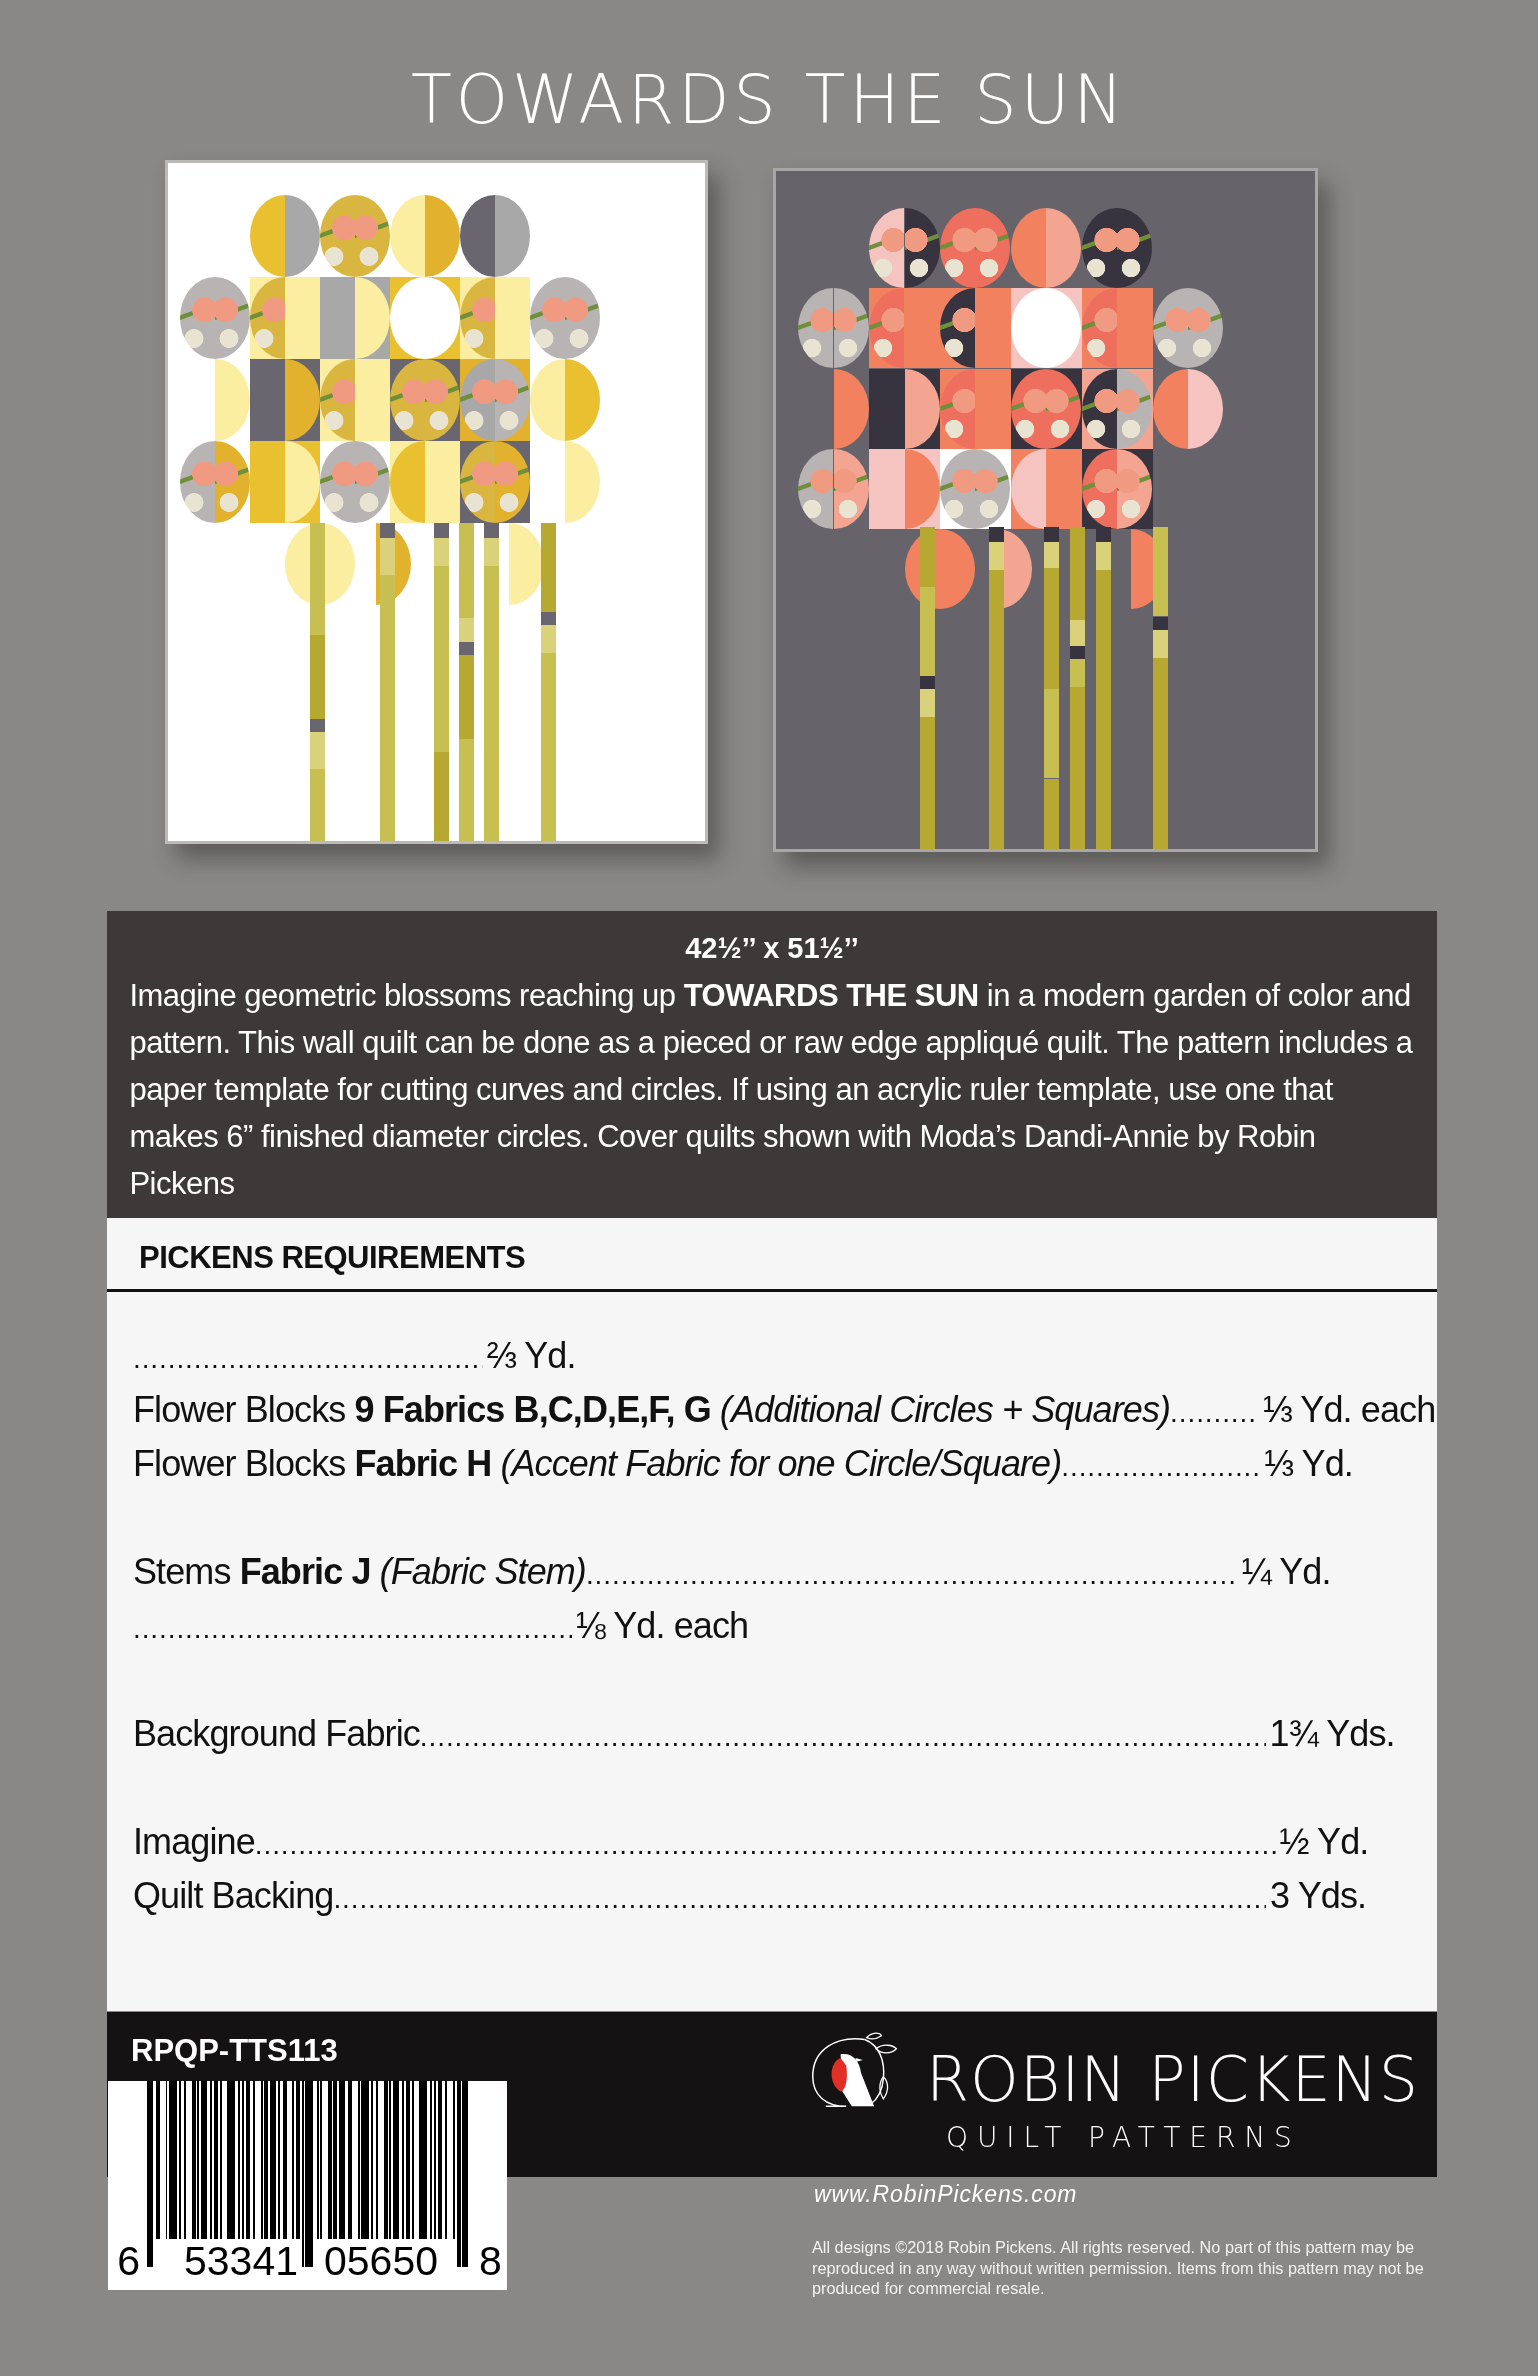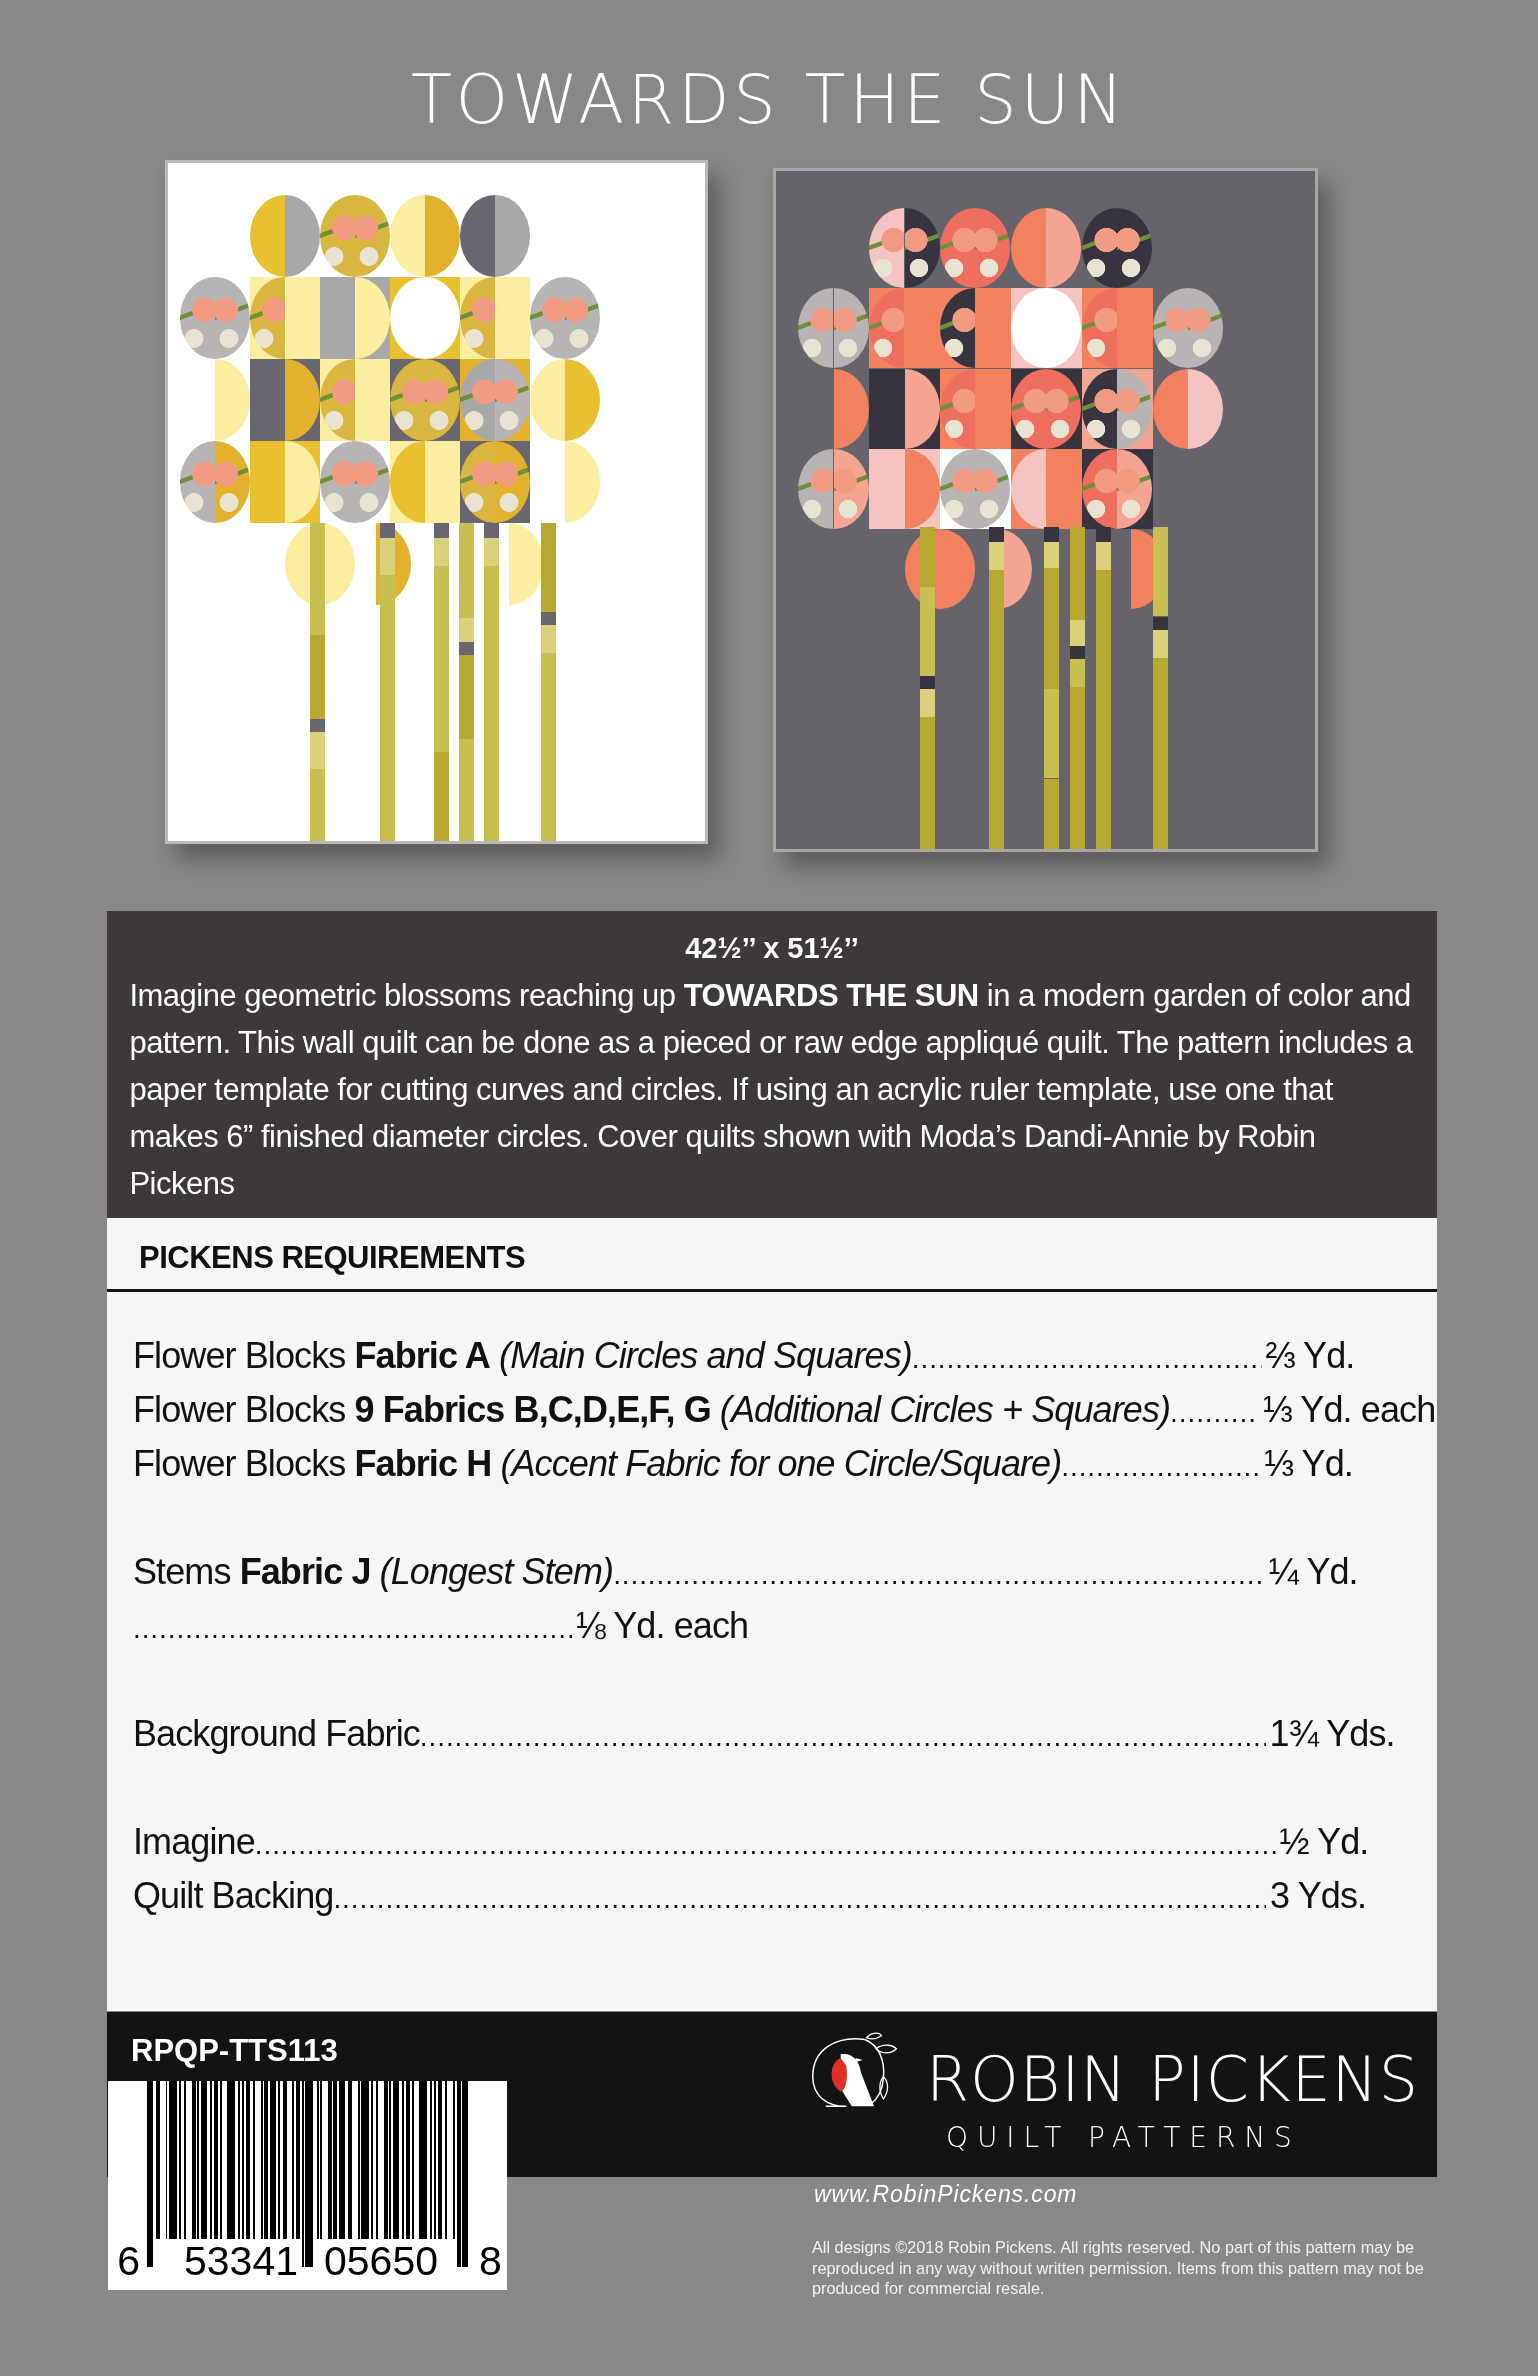--- a/index.html
+++ b/index.html
@@ -271,38 +271,37 @@
   <p class="info-desc"><span>Imagine geometric blossoms reaching up </span><b>TOWARDS THE SUN</b><span> in a modern garden of color and pattern. This wall quilt can be done as a pieced or raw edge appliqué quilt. The pattern includes a paper template for cutting curves and circles. If using an acrylic ruler template, use one that makes 6” finished diameter circles. Cover quilts shown with Moda’s Dandi-Annie by Robin Pickens</span></p>
 </section>
 
 <section class="req-box">
   <div class="req-header">
     <div class="req-title">PICKENS REQUIREMENTS</div>
   </div>
   <div class="req-list" id="req-list">
       <div class="req-group">
         <div class="req-row">
-          <span class="lbl">Flower Blocks <b>Fabric A</b><i> (Main Circles and Squares)</i></span>
           <span class="dots" style="width: 350px;">..........................................</span>
           <span class="amt">⅔ Yd.</span>
         </div>
         <div class="req-row">
           <span class="lbl">Flower Blocks <b>9 Fabrics B,C,D,E,F, G</b><i> (Additional Circles + Squares)</i></span>
           <span class="dots" style="width: 89px;">...........</span>
           <span class="amt">⅓ Yd. each</span>
         </div>
         <div class="req-row">
           <span class="lbl">Flower Blocks <b>Fabric H</b><i> (Accent Fabric for one Circle/Square)</i></span>
           <span class="dots" style="width: 199px;">........................</span>
           <span class="amt">⅓ Yd.</span>
         </div>
       </div>
       <div class="req-group">
         <div class="req-row">
-          <span class="lbl">Stems <b>Fabric J</b><i> (Longest Stem)</i></span>
+          <span class="lbl">Stems <b>Fabric J</b><i> (Fabric Stem)</i></span>
           <span class="dots" style="width: 652px;">..............................................................................</span>
           <span class="amt">¼ Yd.</span>
         </div>
         <div class="req-row">
           <span class="dots" style="width: 439px;">.....................................................</span>
           <span class="amt">⅛ Yd. each</span>
         </div>
       </div>
       <div class="req-group">
         <div class="req-row">

